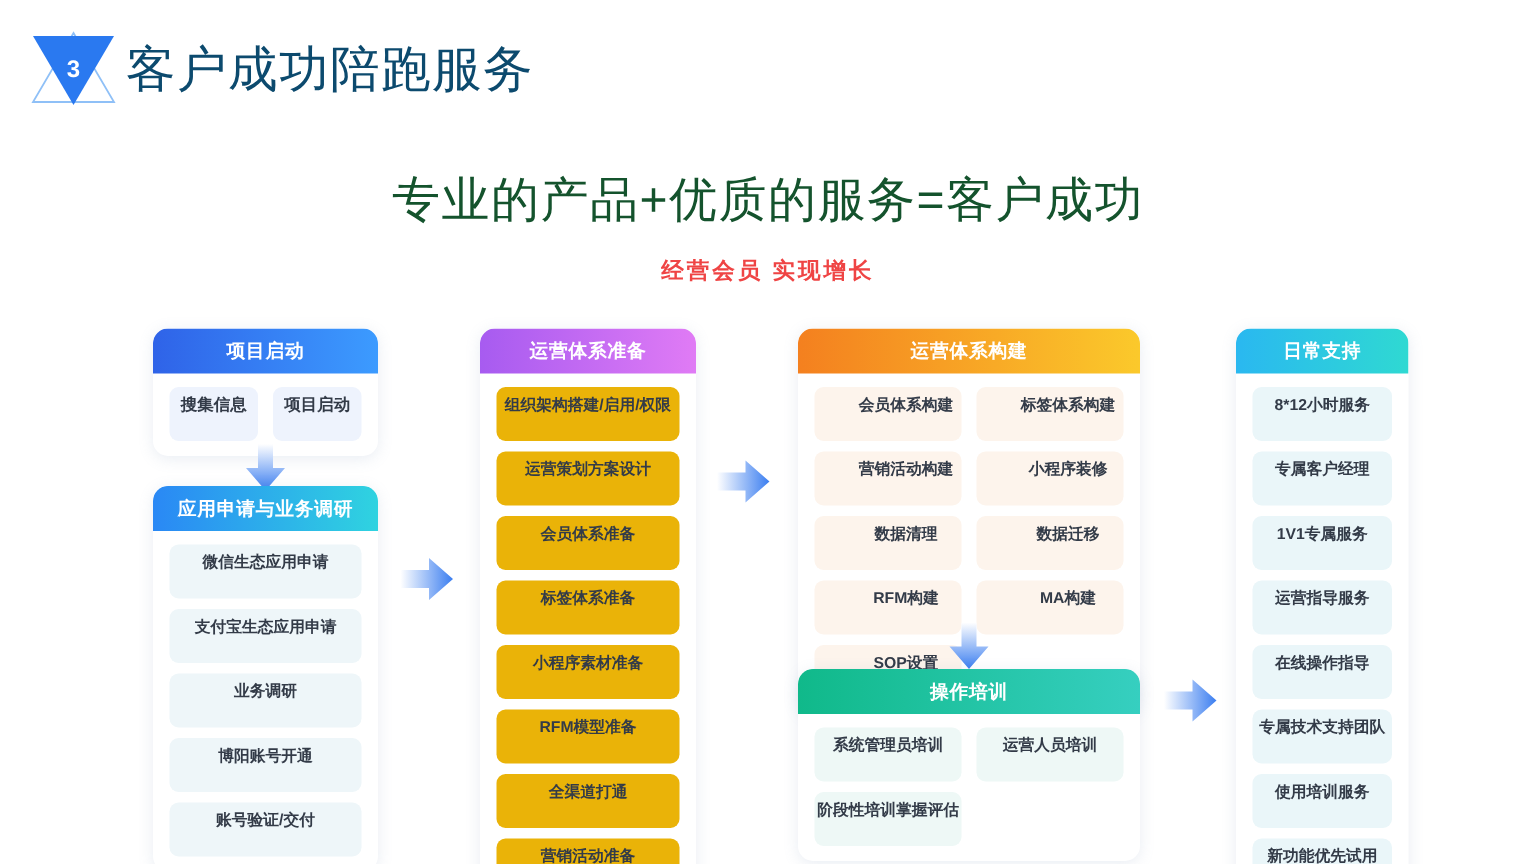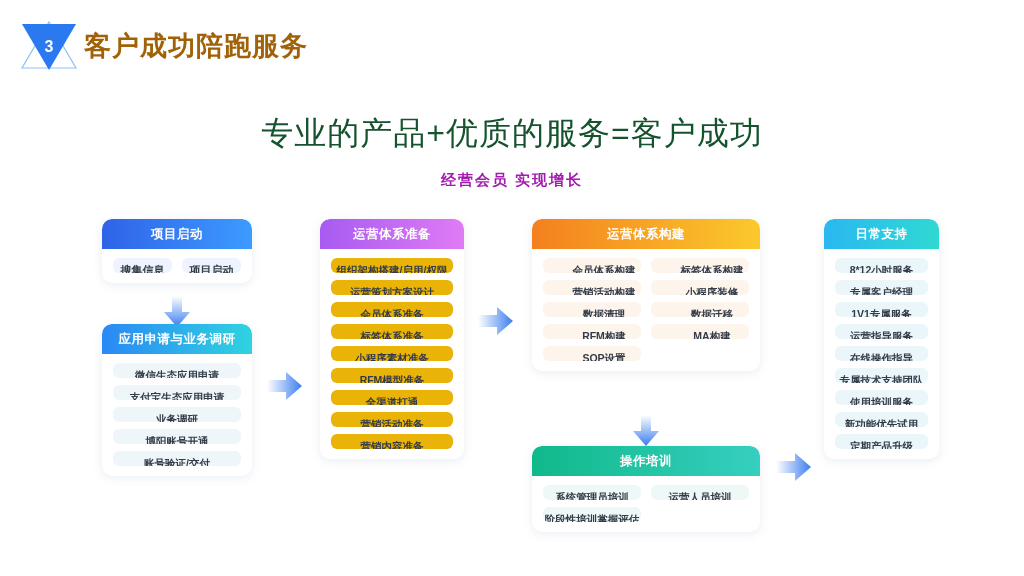--- a/index.html
+++ b/index.html
@@ -15,32 +15,32 @@
   .slide-header { position:absolute; left:16px; top:18px; display:flex; align-items:center; height:56px; }
   .badge-wrap { position:relative; width:66px; height:56px; flex:none; }
   .badge-wrap svg { position:absolute; left:0; top:0; }
   .badge-num {
     position:absolute; left:0; top:0; width:66px; height:56px;
     display:flex; align-items:center; justify-content:center;
     color:#ffffff; font-size:16px; font-weight:bold; letter-spacing:0;
     padding-top:2px;
   }
   .header-title {
-    font-size:27px; font-weight:bold; color:#a16207; letter-spacing:1px;
+    font-size:33px; font-weight:normal; color:#0c4a6e; letter-spacing:1px;
     margin-left:2px; white-space:nowrap;
   }
 
   
   .main-title {
     position:absolute; left:0; right:0; top:112px; text-align:center;
     font-size:32px; font-weight:normal; color:#14532d; letter-spacing:1px;
   }
   .sub-title {
     position:absolute; left:0; right:0; top:171px; text-align:center;
-    font-size:15px; font-weight:bold; color:#a21caf; letter-spacing:2px;
+    font-size:15px; font-weight:bold; color:#ef4444; letter-spacing:2px;
   }
 
   
   .card {
     position:absolute;
     background:#ffffff;
     border-radius:10px;
     box-shadow: 0 2px 10px rgba(120,140,180,0.16);
     overflow:hidden;
     padding-bottom:10px;
@@ -49,21 +49,21 @@
     height:30px; line-height:30px; text-align:center;
     color:#ffffff; font-size:12.5px; font-weight:bold; letter-spacing:0.5px;
     border-radius:9px 9px 0 0;
   }
   .card-body { padding:9px 11px 0 11px; display:flex; flex-direction:column; gap:7px; }
   .card-body.two-col {
     display:grid; grid-template-columns:1fr 1fr; gap:7px 10px;
   }
   .chip {
     border-radius:6px;
-    height:15px; line-height:25px;
+    height:36px; line-height:25px;
     text-align:center;
     font-size:11px; color:#333b48; font-weight:bold;
     white-space:nowrap; overflow:hidden;
   }
   .chip.small { font-size:10.5px; }
   .chip-row { display:flex; gap:10px; }
   .chip-row .chip { flex:1; }
 
   
   .chip-blue   { background:#eef3fd; }

